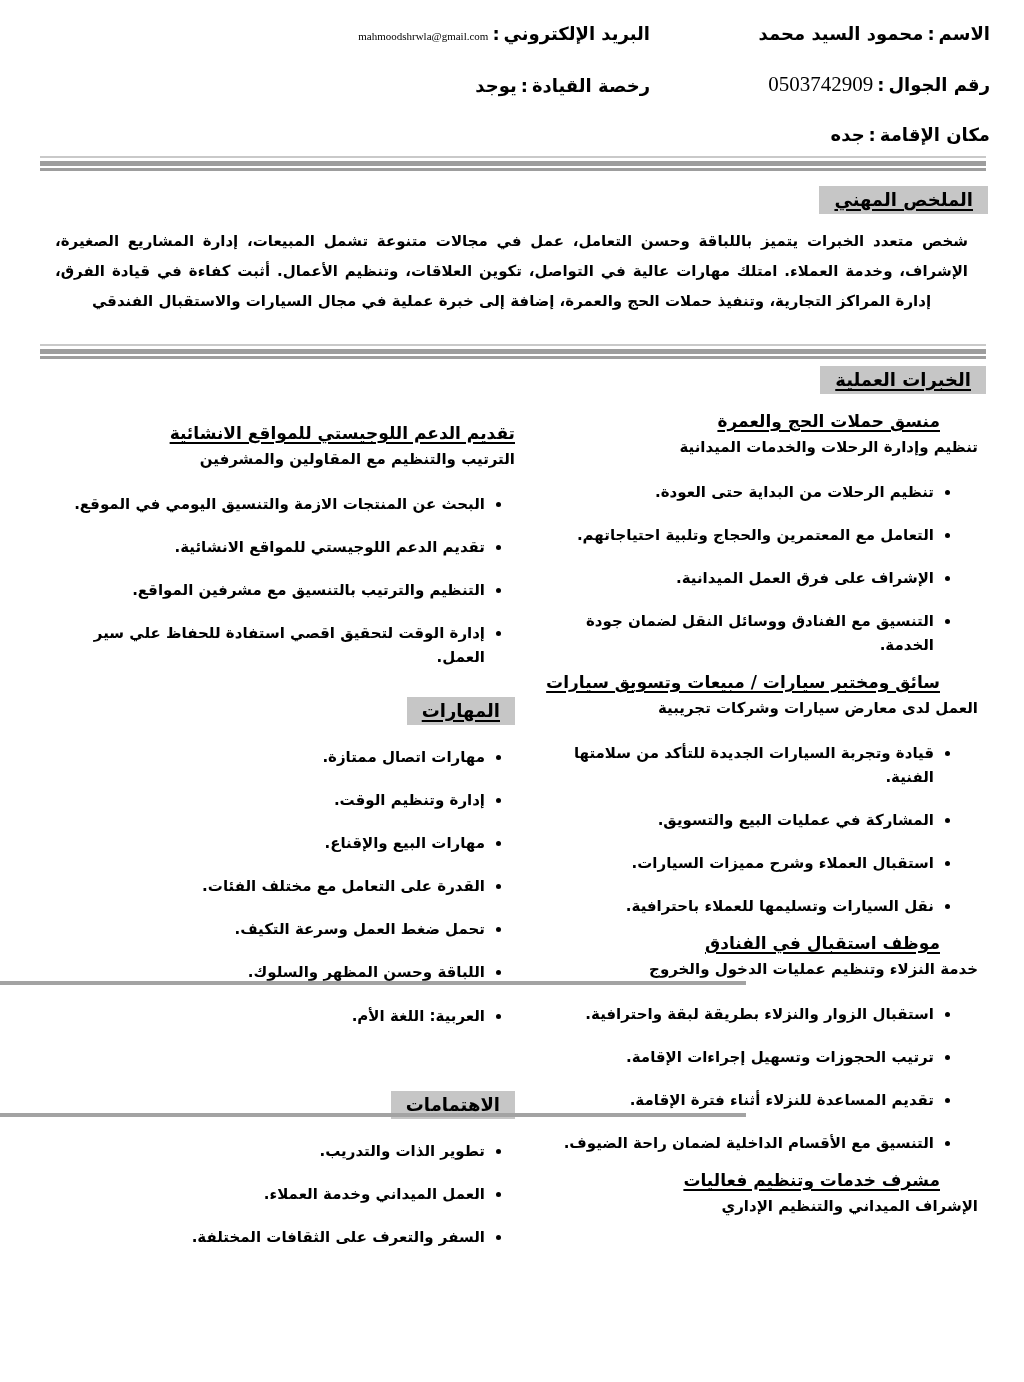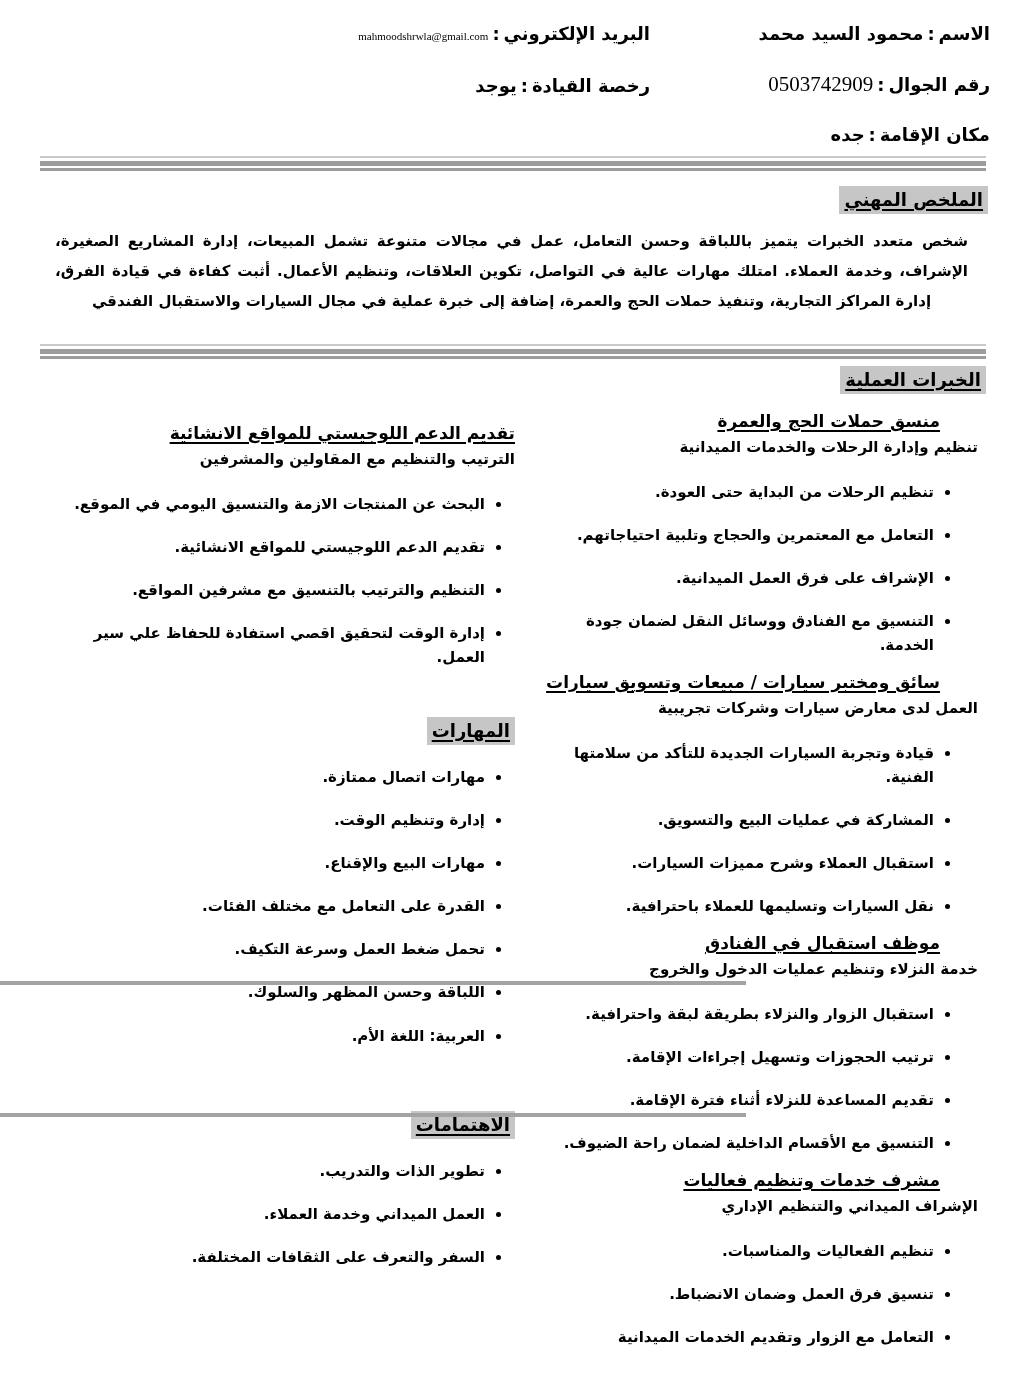--- a/index.html
+++ b/index.html
@@ -31,21 +31,21 @@
   .divider-1{top:156px;}
   .divider-2{top:344px;}
   
   .sec-head{text-align:right;}
   .sec-title{
     display:inline-block;
     background:#c6c6c6;
     font-weight:bold;
     font-size:18px;
     line-height:26px;
-    padding:1px 5px;
+    padding:1px 15px;
     text-decoration:underline;
     text-decoration-thickness:2px;
     text-underline-offset:3px;
   }
   .summary-head{position:absolute;top:186px;right:36px;}
   .summary-text{
     position:absolute;top:226px;right:56px;left:55px;margin:0;
     font-size:15px;font-weight:bold;line-height:30px;
     text-align:justify;text-align-last:center;
   }
@@ -59,21 +59,21 @@
     text-decoration:underline;text-decoration-thickness:2px;text-underline-offset:3px;
     margin-left:0;margin-right:46px;
   }
   .col-left .job-title{margin-right:0;}
   .job-sub{font-size:15px;font-weight:bold;line-height:26px;margin-right:8px;}
   .col-left .job-sub{font-style:normal;margin-right:0;}
   ul.bullets{margin:20px 0 0;padding:0 52px 0 0;list-style:disc;}
   .col-left ul.bullets{padding-right:30px;}
   ul.bullets li{font-size:15px;font-weight:bold;line-height:24px;margin-bottom:19px;}
   ul.bullets li:last-child{margin-bottom:0;}
-  .skills-head{margin-top:48px;}
+  .skills-head{margin-top:28px;}
   .langs-head{margin-top:54px;}
   .interests-head{margin-top:63px;}
   .tight{margin-top:14px;}
   .mid{margin-top:18px;}
   
   .stray-line{position:absolute;left:0;height:4px;background:#a3a3a3;}
   .line-1{top:981px;width:746px;}
   .line-2{top:1113px;width:746px;}
 </style>
 </head>
@@ -154,25 +154,20 @@
         <li>استقبال الزوار والنزلاء بطريقة لبقة واحترافية.</li>
         <li>ترتيب الحجوزات وتسهيل إجراءات الإقامة.</li>
         <li>تقديم المساعدة للنزلاء أثناء فترة الإقامة.</li>
         <li>التنسيق مع الأقسام الداخلية لضمان راحة الضيوف.</li>
       </ul>
     </div>
 
     <div class="job">
       <div class="job-title">مشرف خدمات وتنظيم فعاليات</div>
       <div class="job-sub">الإشراف الميداني والتنظيم الإداري</div>
-      <ul class="bullets">
-        <li>تنظيم الفعاليات والمناسبات.</li>
-        <li>تنسيق فرق العمل وضمان الانضباط.</li>
-        <li>التعامل مع الزوار وتقديم الخدمات الميدانية</li>
-      </ul>
     </div>
   </div>
 
   <div class="col-left">
     <div class="job first">
       <div class="job-title">تقديم الدعم اللوجيستي للمواقع الانشائية</div>
       <div class="job-sub">الترتيب والتنظيم مع المقاولين والمشرفين</div>
       <ul class="bullets">
         <li>البحث عن المنتجات الازمة والتنسيق اليومي في الموقع.</li>
         <li>تقديم الدعم اللوجيستي للمواقع الانشائية.</li>

